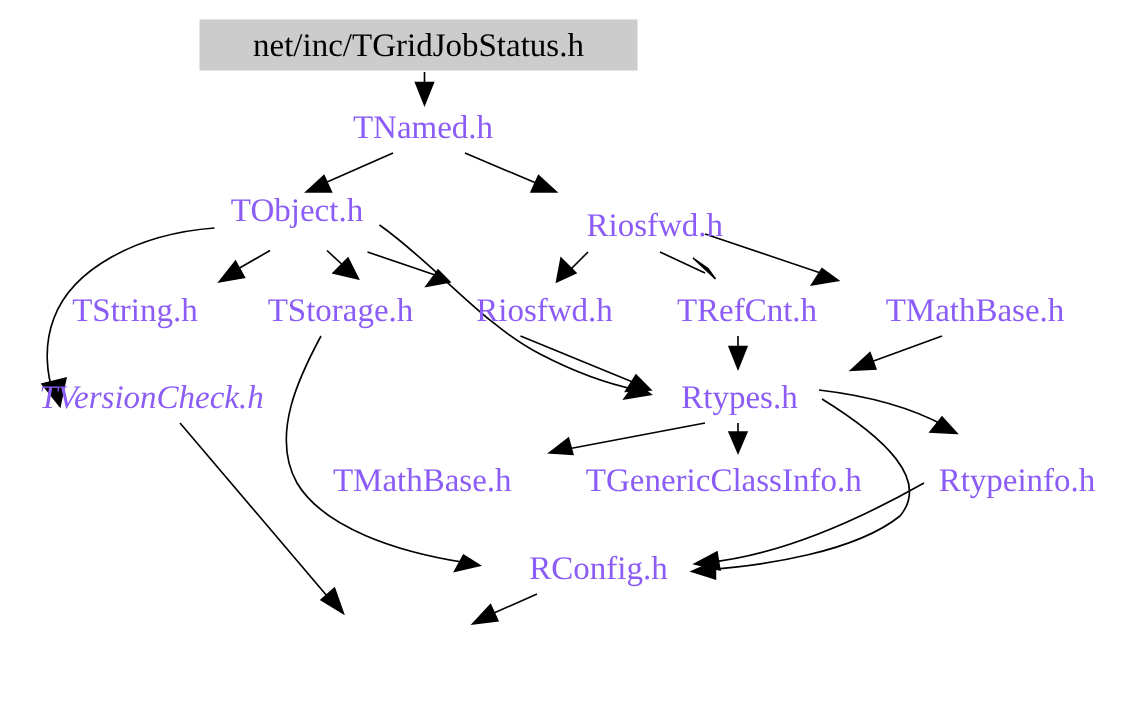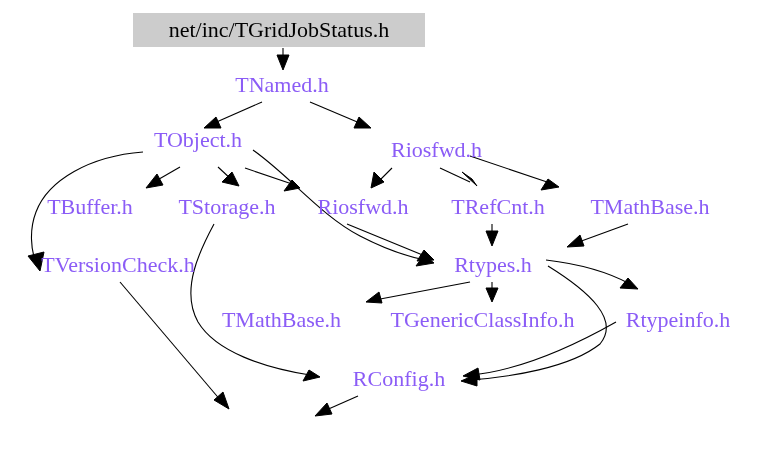--- a/index.html
+++ b/index.html
@@ -102,35 +102,35 @@
     <div class="node" style="left: 222px; top: 69px; width: 120px; height: 32px;">
       <span class="node-label">TNamed.h</span>
     </div>
     <div class="node" style="left: 143px; top: 124px; width: 110px; height: 32px;">
       <span class="node-label">TObject.h</span>
     </div>
     <div class="node" style="left: 383px; top: 134px; width: 107px; height: 32px;">
       <span class="node-label">Riosfwd.h</span>
     </div>
     <div class="node" style="left: 34px; top: 191px; width: 112px; height: 32px;">
-      <span class="node-label">TBuffer.h</span>
+      <span class="node-label">TString.h</span>
     </div>
     <div class="node" style="left: 164px; top: 191px; width: 126px; height: 32px;">
       <span class="node-label">TStorage.h</span>
     </div>
     <div class="node" style="left: 306px; top: 191px; width: 114px; height: 32px;">
       <span class="node-label">Riosfwd.h</span>
     </div>
     <div class="node" style="left: 440px; top: 191px; width: 116px; height: 32px;">
       <span class="node-label">TRefCnt.h</span>
     </div>
     <div class="node" style="left: 575px; top: 191px; width: 150px; height: 32px;">
       <span class="node-label">TMathBase.h</span>
     </div>
-    <div class="node" style="left: 17px; top: 249px; width: 202px; height: 32px;">
+    <div class="node" style="left: 0; top: 249px; width: 202px; height: 32px; font-style: italic;">
       <span class="node-label">TVersionCheck.h</span>
     </div>
     <div class="node" style="left: 440px; top: 249px; width: 106px; height: 32px;">
       <span class="node-label">Rtypes.h</span>
     </div>
     <div class="node" style="left: 215px; top: 304px; width: 133px; height: 32px;">
       <span class="node-label">TMathBase.h</span>
     </div>
     <div class="node" style="left: 360px; top: 304px; width: 245px; height: 32px;">
       <span class="node-label">TGenericClassInfo.h</span>

